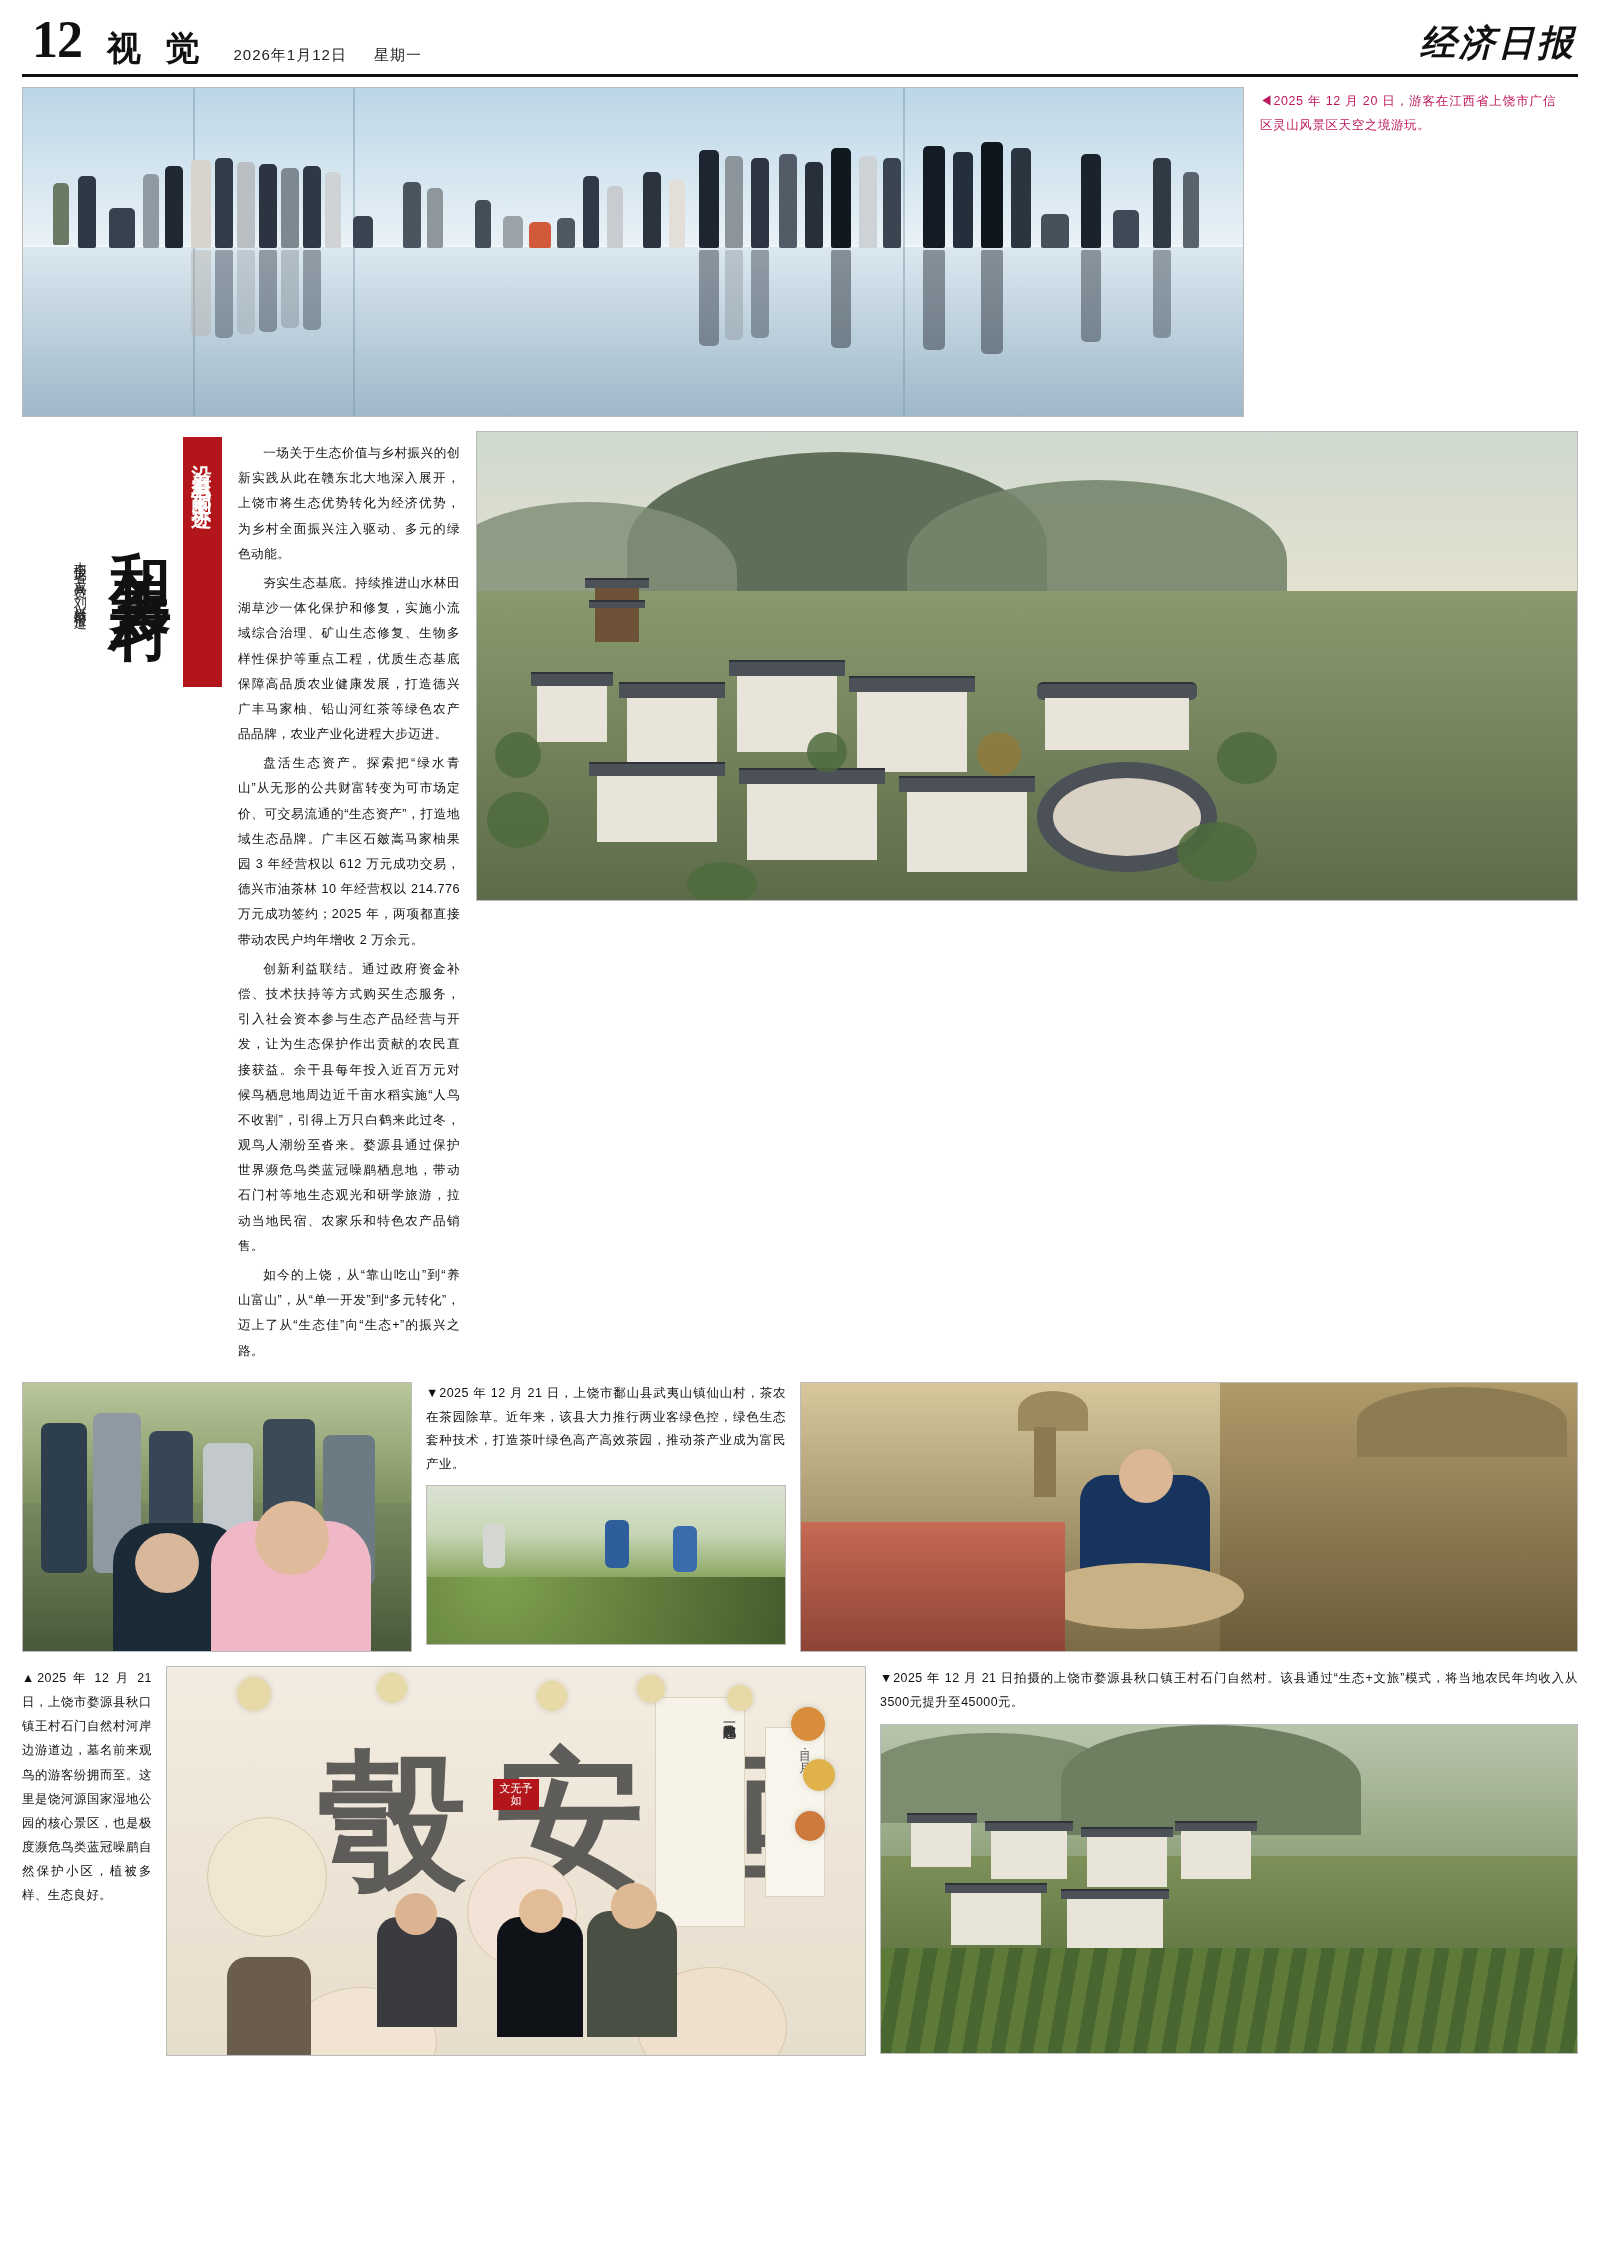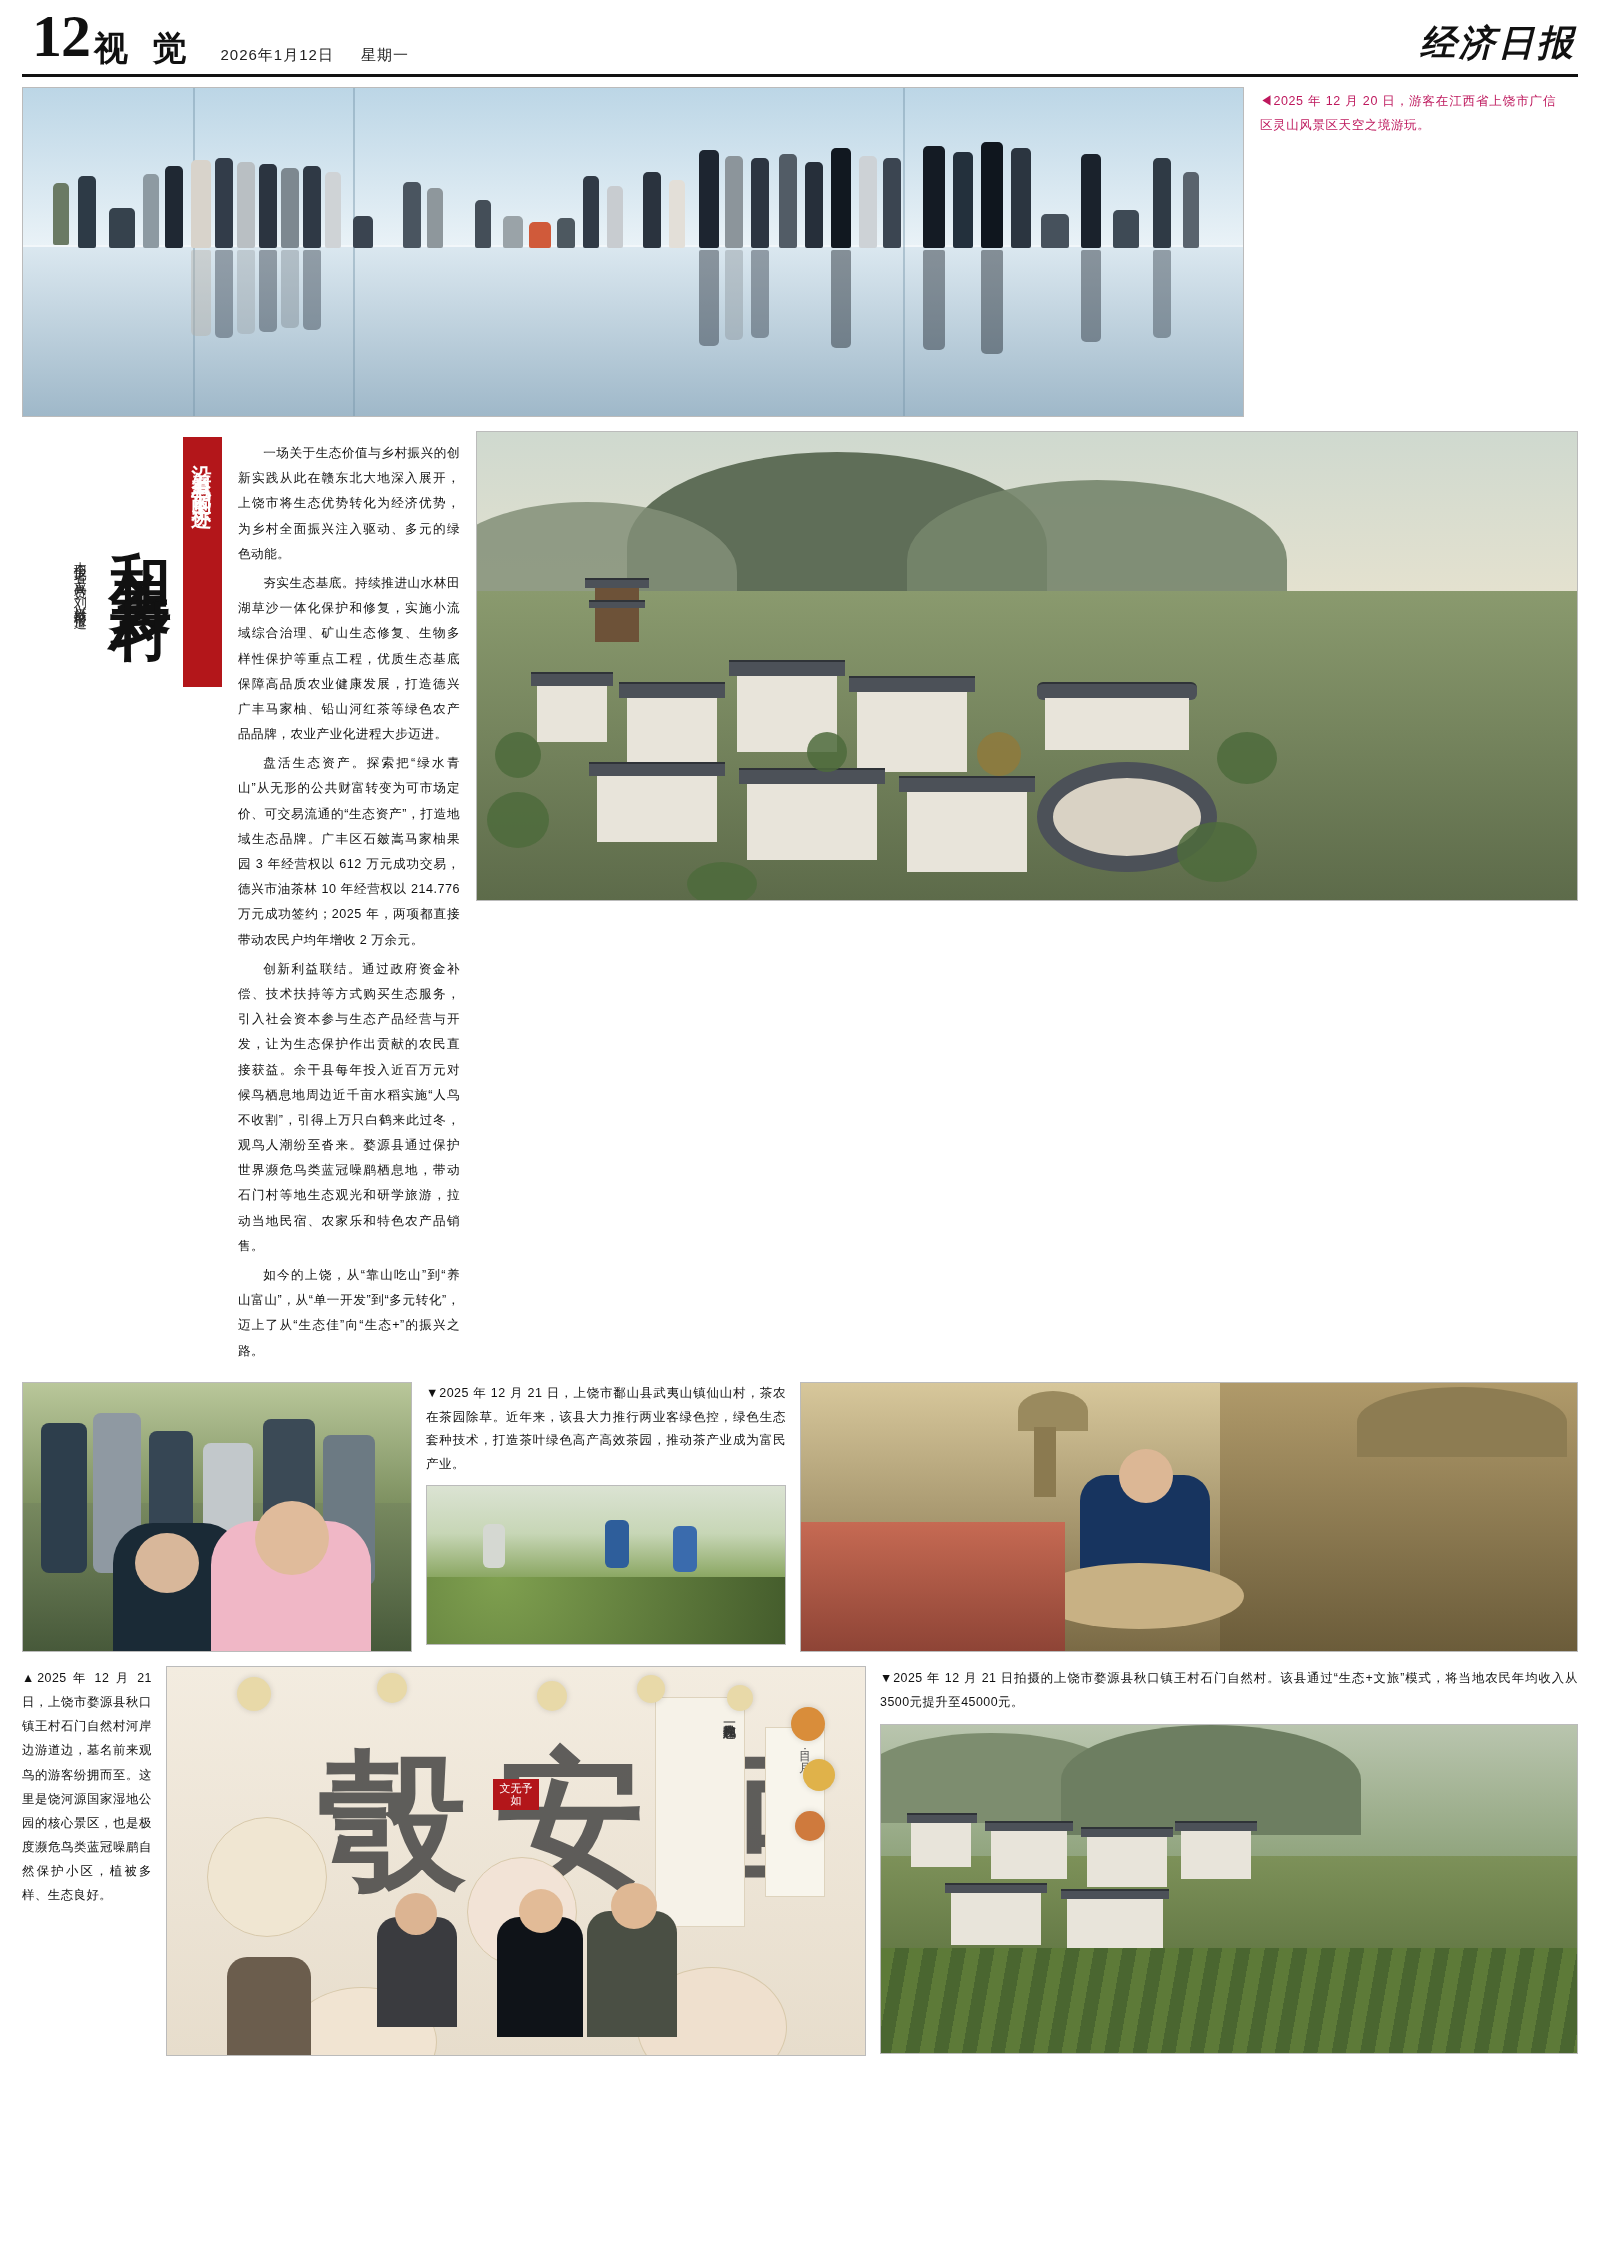--- a/index.html
+++ b/index.html
@@ -16,26 +16,26 @@
 
   
   .masthead {
     position:relative;
     height:72px;
     display:flex;
     align-items:flex-end;
     padding:0 4px 6px 14px;
   }
   .page-num {
-    font-size:60px;
+    font-size:52px;
     font-weight:bold;
     letter-spacing:-1px;
     line-height:1;
     font-family:"Liberation Serif", serif;
-    margin-right:4px;
+    margin-right:25px;
   }
   .section-name {
     font-size:34px;
     font-weight:bold;
     letter-spacing:8px;
     line-height:1;
     font-family:"Liberation Serif", serif;
     margin-right:26px;
   }
   .masthead-date {

